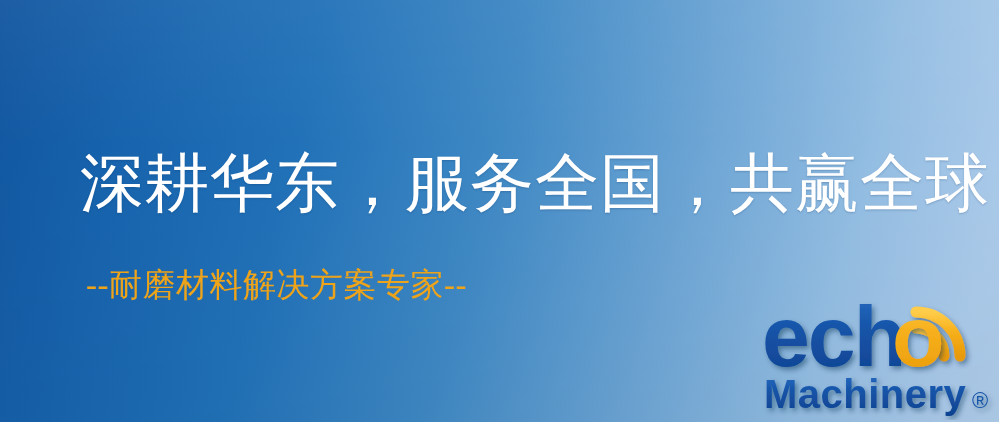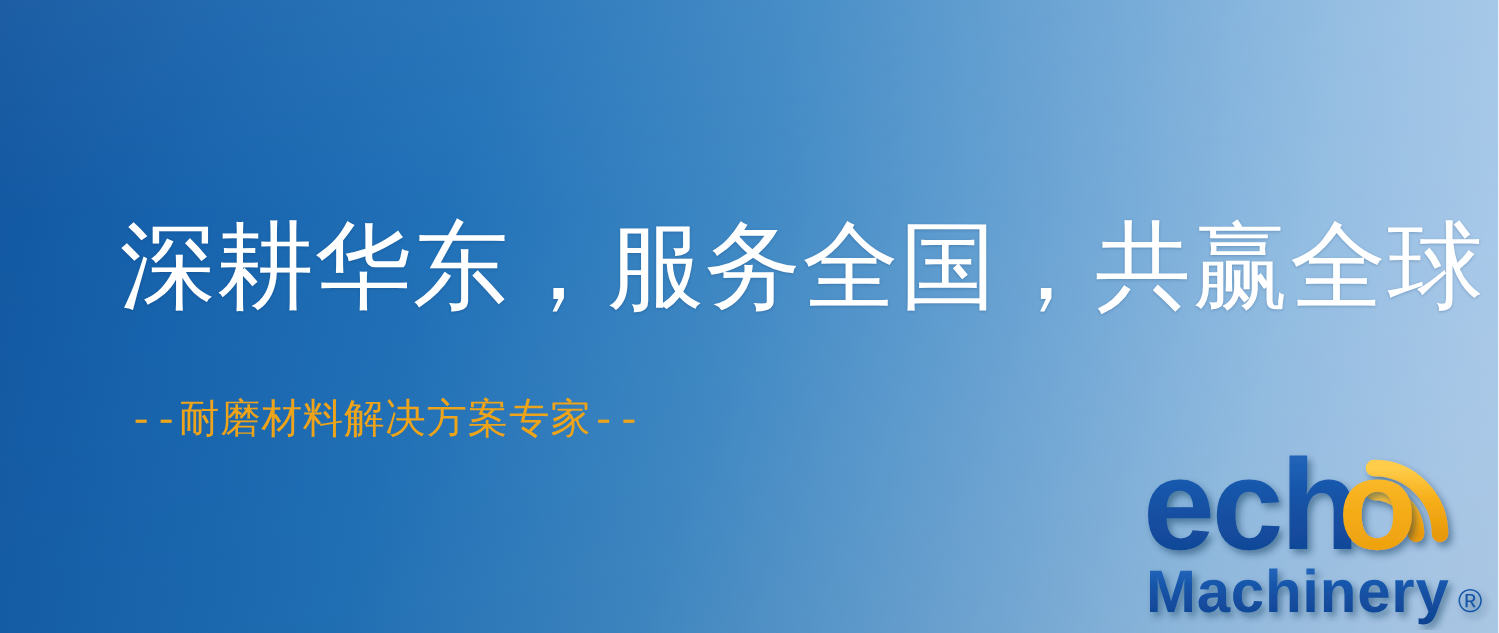--- a/index.html
+++ b/index.html
@@ -34,38 +34,38 @@
         rgba(0,0,0,0.015) 72%,
         rgba(0,0,0,0.03) 100%);
     pointer-events: none;
   }
 
   .headline {
     position: absolute;
     left: 80px;
     top: 148px;
     margin: 0;
-    font-family: Liberation Mono, monospace;
+    font-family: Liberation Sans, sans-serif;
     font-size: 64px;
     line-height: 1.12;
     font-weight: 400;
     color: #ffffff;
     letter-spacing: 1px;
     white-space: nowrap;
     text-shadow: 0 1px 2px rgba(10,50,100,0.25);
     z-index: 3;
   }
 
   .subtitle {
     position: absolute;
     left: 86px;
     top: 266px;
     margin: 0;
-    font-family: Liberation Mono, monospace;
-    font-size: 27px;
+    font-family: Liberation Serif, serif;
+    font-size: 33px;
     line-height: 1.2;
     font-weight: 400;
     color: #eda31a;
     letter-spacing: 0.5px;
     white-space: nowrap;
     z-index: 3;
   }
 
   .logo {
     position: absolute;

